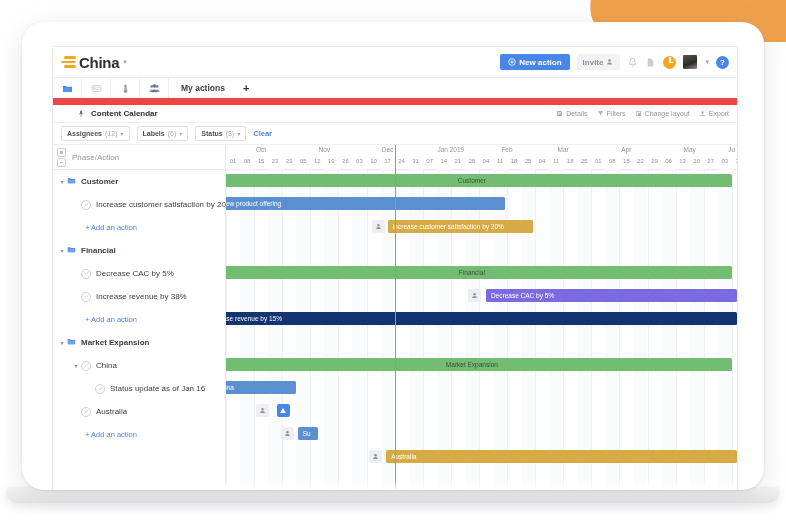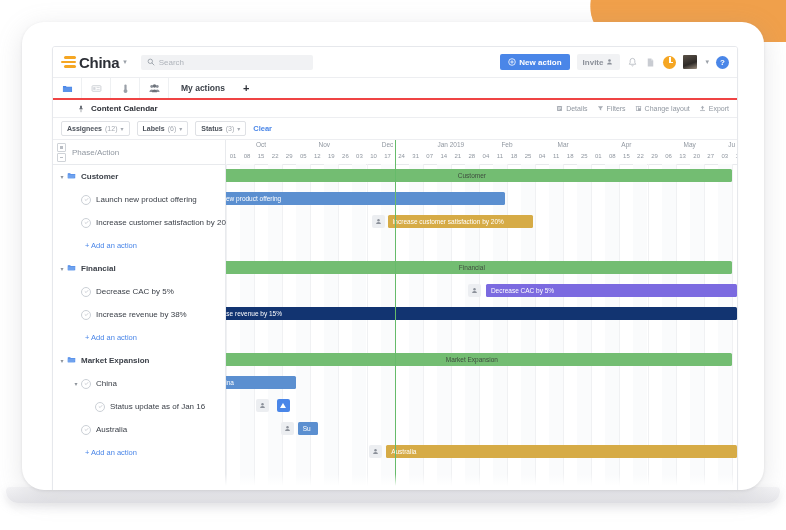--- a/index.html
+++ b/index.html
@@ -76,21 +76,21 @@
     height:16px;padding:0 6px;border-radius:2px;display:flex;align-items:center;gap:3px;
   }
   .ic{width:11px;height:11px;color:#b6bac1;display:block;}
   .av-orange{width:13px;height:13px;border-radius:50%;background:#f5a623;position:relative;}
   .av-orange::after{content:"";position:absolute;left:6px;top:1.6px;width:1.2px;height:5px;background:#fff;}
   .av-orange::before{content:"";position:absolute;left:6px;top:6px;width:4px;height:1.2px;background:#fff;}
   .av-photo{width:14px;height:14px;border-radius:1px;background:linear-gradient(160deg,#5b5248,#2e2a27 60%,#9a8d7e);}
   .av-help{width:13px;height:13px;border-radius:50%;background:#4a86e8;color:#fff;font-size:8px;font-weight:700;display:flex;align-items:center;justify-content:center;}
 
   
-  .navrow{height:20px;display:flex;align-items:stretch;border-bottom:2px solid #ef4444;background:#fff;}
+  .navrow{height:20px;display:flex;align-items:stretch;border-bottom:7px solid #ef4444;background:#fff;}
   .navcell{width:28px;display:flex;align-items:center;justify-content:center;border-right:1px solid #eef0f2;}
   .navlabel{display:flex;align-items:center;padding:0 12px;font-size:8.5px;color:#3c4149;font-weight:600;}
   .navplus{display:flex;align-items:center;padding:0 6px;font-size:11px;color:#2c2f36;font-weight:700;}
 
   
   .projrow{height:17px;display:flex;align-items:center;border-bottom:1px solid #edeef1;padding-left:24px;background:#fff;}
   .projrow .pin{margin-right:6px;color:#6d727a;}
   .proj-title{font-size:8px;color:#2c2f36;font-weight:600;}
   .proj-tools{margin-left:auto;display:flex;align-items:center;gap:9px;padding-right:8px;}
   .ptool{display:flex;align-items:center;gap:3px;font-size:7px;color:#9097a0;}
@@ -175,27 +175,20 @@
         <div class="logo">
           <span class="logo-mark">
               <i></i>
               <i></i>
               <i></i>
             </span>
           <span class="logo-text">China</span>
           <span class="caret">▾</span>
         </div>
 
-        <div class="search">
-          <svg viewBox="0 0 16 16">
-            <circle cx="6.6" cy="6.6" r="4.4" fill="none" stroke="#9aa0a8" stroke-width="1.8"></circle>
-            <line x1="10" y1="10" x2="14" y2="14" stroke="#9aa0a8" stroke-width="1.8" stroke-linecap="round"></line>
-          </svg>
-          <span>Search</span>
-        </div>
 
         <div class="hdr-right">
           <div class="btn-new">
             <svg viewBox="0 0 16 16" style="width:8px;height:8px">
               <circle cx="8" cy="8" r="6.6" fill="none" stroke="#fff" stroke-width="1.6"></circle>
               <line x1="8" y1="4.6" x2="8" y2="11.4" stroke="#fff" stroke-width="1.6"></line>
               <line x1="4.6" y1="8" x2="11.4" y2="8" stroke="#fff" stroke-width="1.6"></line>
             </svg>
             <span>New action</span>
           </div>
@@ -335,28 +328,20 @@
             <span>Phase/Action</span>
           </div>
           <div id="tree-rows">
               <div class="trow phase">
                 <span class="chev" style="margin-left:4px">▾</span>
                 <span class="folder"><svg style="width:9px;height:9px" viewBox="0 0 16 16">
                     <path d="M1.4 4h4.2l1.2 1.4h7.8v7.4H1.4z" fill="#4a86e8"></path>
                     <path d="M1.4 6.4h13.2l-1.4 6.4H1.4z" fill="#6fa2ee"></path>
                   </svg></span>
                 <span>Customer</span>
-              </div>
-              <div class="trow">
-                <span class="circ" style="margin-left:28px">
-                  <svg viewBox="0 0 16 16">
-                    <path d="M3.4 8.4 6.6 11.4 12.6 4.8" fill="none" stroke="#b9bec5" stroke-width="2.2" stroke-linecap="round" stroke-linejoin="round"></path>
-                  </svg>
-                </span>
-                <span>Launch new product offering</span>
               </div>
               <div class="trow">
                 <span class="circ" style="margin-left:28px">
                   <svg viewBox="0 0 16 16">
                     <path d="M3.4 8.4 6.6 11.4 12.6 4.8" fill="none" stroke="#b9bec5" stroke-width="2.2" stroke-linecap="round" stroke-linejoin="round"></path>
                   </svg>
                 </span>
                 <span>Increase customer satisfaction by 20%</span>
               </div>
               <div class="trow">

